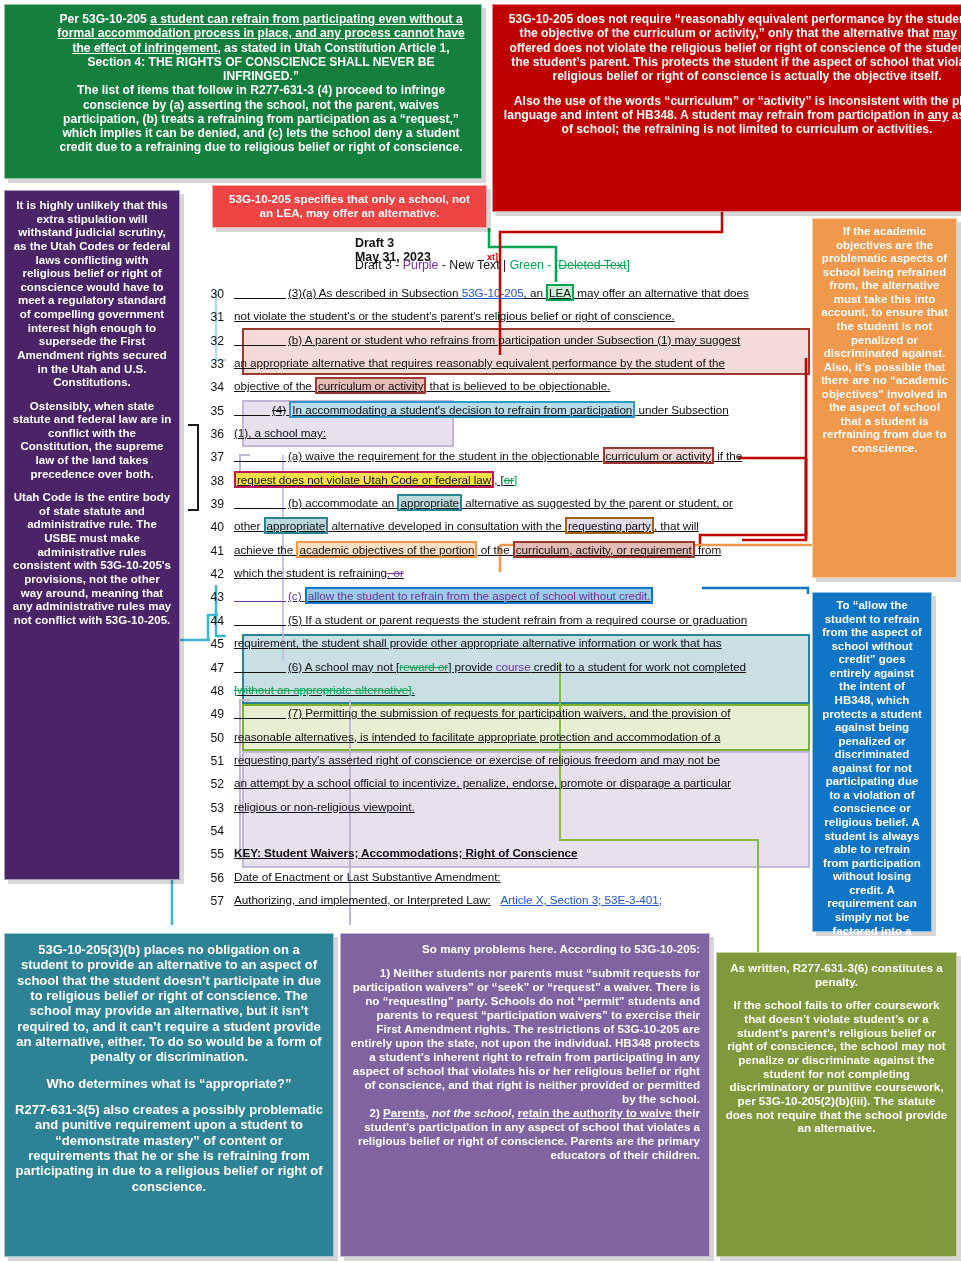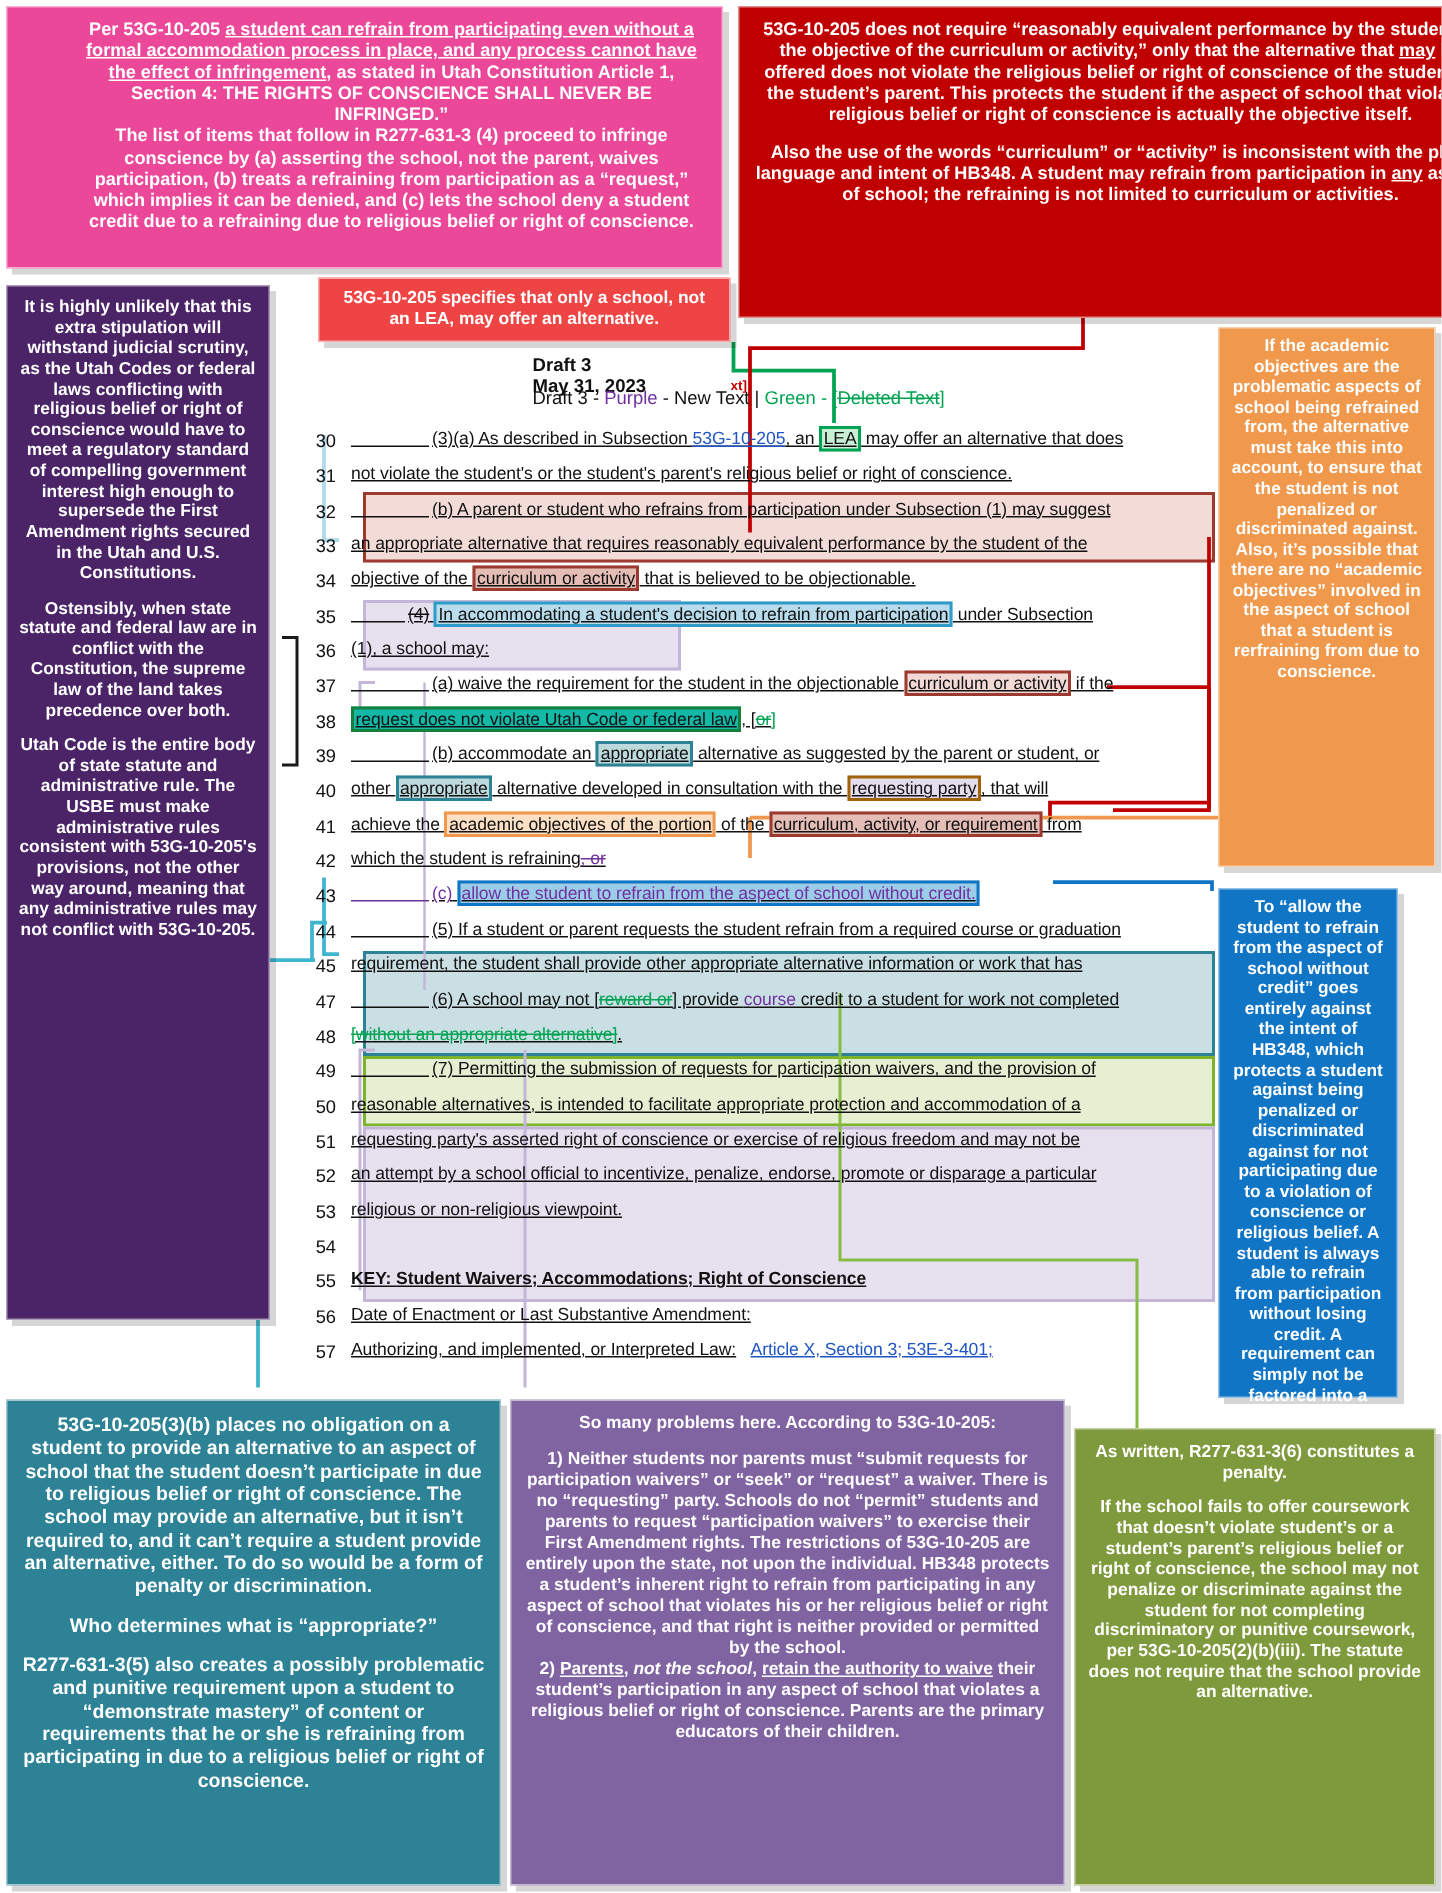--- a/index.html
+++ b/index.html
@@ -13,26 +13,26 @@
   .cbox {
     position:absolute;
     color:#ffffff;
     font-weight:bold;
     text-align:center;
     line-height:1.18;
     padding:6px 8px;
     box-shadow: 4px 4px 0 rgba(0,0,0,0.16);
     border:1px solid rgba(255,255,255,0.55);
   }
-  .cbox.lefttext { text-align:center; }
+  .cbox.lefttext { text-align:right; }
   .cbox p { margin:0; }
   .cbox p + p { margin-top:0.85em; }
 
   
-  #box-top-left   { background:#ec4899;padding-left:44px; }
+  #box-top-left   { background:#15803d;padding-left:44px; }
   #box-top-right  { background:#C00000; }
   #box-green-tip  { background:#ef4444; }
   #box-left-purple{ background:#4A2466; }
   #box-right-orange{ background:#F0984C; }
   #box-right-blue { background:#1175C6; }
   #box-bot-teal   { background:#2E8295; }
   #box-bot-purple { background:#8064A2; }
   #box-bot-green  { background:#7F9A3C; }
 
   
@@ -72,21 +72,21 @@
   .ind { display:inline-block; width:52px; border-bottom:1px solid #111;
          vertical-align:-2px; margin-right:2px; }
   .link { color:#1F55C4; text-decoration:underline; }
 
   
   .hl { padding:0px 1px; }
   .hl-red   { background:#F2D9D5; border:2px solid #9C3A30; }
   .hl-redb  { background:#E4BDB6; border:2px solid #9C3A30; }
   .hl-cyan  { background:#B8DCEC; border:2px solid #2E9BC9; }
   .hl-lav   { background:#E4DDEE; border:2px solid #a16207; }
-  .hl-purple{ background:#14b8a6; border:2px solid #15803d; }
+  .hl-purple{ background:#fde047; border:2px solid #be185d; }
   .hl-teal  { background:#BDD9DC; border:2px solid #2E8295; }
   .hl-orange{ background:#FBE0C6; border:2px solid #F0984C; }
   .hl-blue  { background:#9CCDE8; border:2px solid #1175C6; }
   .hl-grn-sm{ background:#C9EED4; border:2px solid #00A352; }
 
   
   .blk { position:absolute; z-index:-1; }
   .blk-redfill   { background:#F3DCD8; border:2px solid #9C3A30; }
   .blk-tealfill  { background:#CADFE4; border:2px solid #2E8295; }
   .blk-greenfill { background:#E7EFD3; border:2px solid #7DB22B; }

